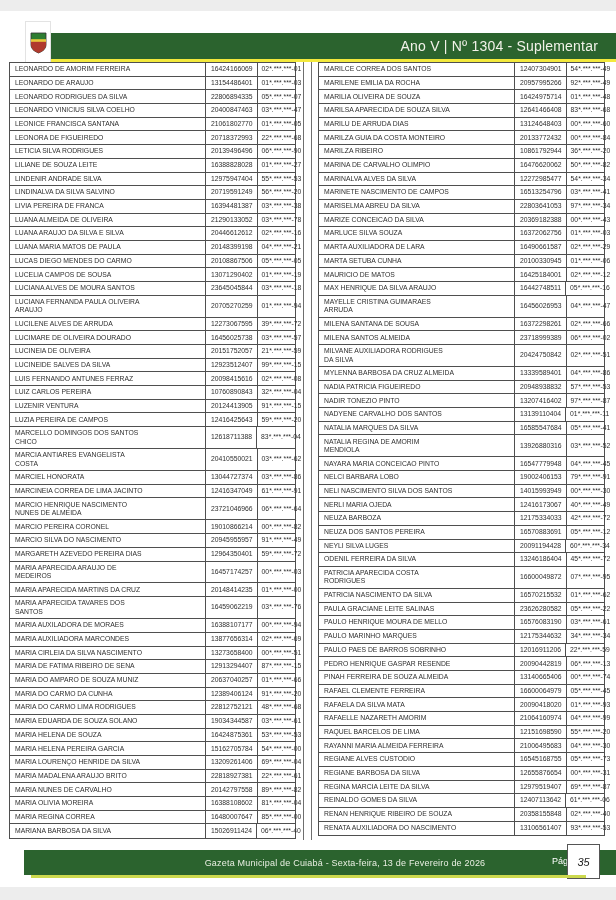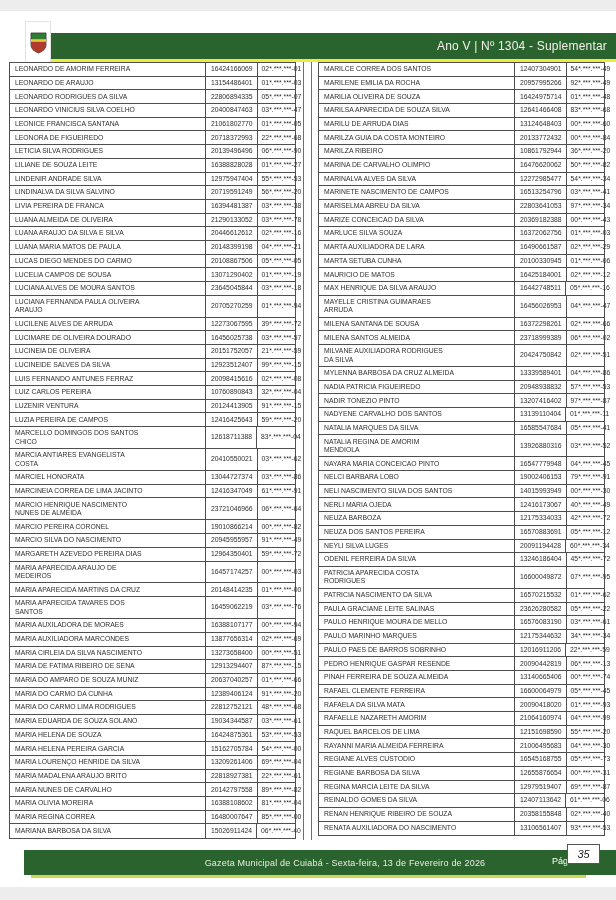--- a/index.html
+++ b/index.html
@@ -7,21 +7,21 @@
   .doc{position:relative;width:616px;height:900px;background:#ffffff;overflow:hidden;}
 
   .margin-strip{position:absolute;left:0;width:616px;background:#ededed;}
   .margin-top{top:0;height:11px;}
   .margin-bottom{top:887px;height:13px;}
 
   
   .header-bar{position:absolute;left:26px;right:0;top:33px;height:26px;background:#2b632e;
               display:flex;align-items:center;}
   .header-title{color:#ffffff;font-weight:bold;font-size:10.5px;letter-spacing:.4px;padding-left:36px;}
-  .header-edition{color:#f2f2e9;font-size:12px;margin-left:auto;padding-right:9px;letter-spacing:.2px;}
+  .header-edition{color:#f2f2e9;font-size:14px;margin-left:auto;padding-right:18px;letter-spacing:.2px;}
   .header-underline{position:absolute;left:30px;right:0;top:59px;height:2.5px;background:#f3e93c;}
 
   .logo-box{position:absolute;left:26px;top:22px;width:24px;height:41px;background:#ffffff;
             box-shadow:0 0 0 1px #e3e3e3;display:flex;align-items:center;justify-content:center;}
   .logo-caption{position:absolute;left:23px;top:65px;width:30px;height:2px;background:#9b9b9b;}
 
   
   .col-table{position:absolute;top:62px;width:287px;border:1px solid #4f4f4f;background:#ffffff;box-sizing:border-box;}
   .col-left{left:9px;}
   .col-right{left:318px;}
@@ -33,21 +33,21 @@
   .c-cpf{flex:1 1 auto;border-left:1px solid #4f4f4f;align-self:stretch;display:flex;align-items:center;padding-left:4px;}
 
   .divider-strip{position:absolute;left:303px;top:62px;width:9px;height:778px;
                  border-left:1px solid #6e6e6e;border-right:1px solid #6e6e6e;box-sizing:border-box;}
 
   
   .footer-bar{position:absolute;left:24px;top:850px;width:562px;height:25px;background:#2b632e;
               display:flex;align-items:center;justify-content:center;padding-left:40px;}
   .footer-text{color:#e9efe2;font-size:9px;letter-spacing:.2px;}
   .footer-page-label{position:absolute;right:36px;top:856px;color:#ffffff;font-size:9px;}
-  .page-number-box{position:absolute;left:567px;top:844px;width:33px;height:20px;background:#ffffff;
+  .page-number-box{position:absolute;left:567px;top:844px;width:33px;height:35px;background:#ffffff;
                    border:1px solid #555555;box-sizing:border-box;display:flex;align-items:center;justify-content:center;}
   .page-number{font-size:11px;font-style:italic;color:#222222;}
   .footer-underline{position:absolute;left:31px;top:875px;width:555px;height:2.5px;background:#ccd94e;}
 </style>
 </head>
 <body>
 
 <div class="doc">
 
   <div class="margin-strip margin-top"></div>

